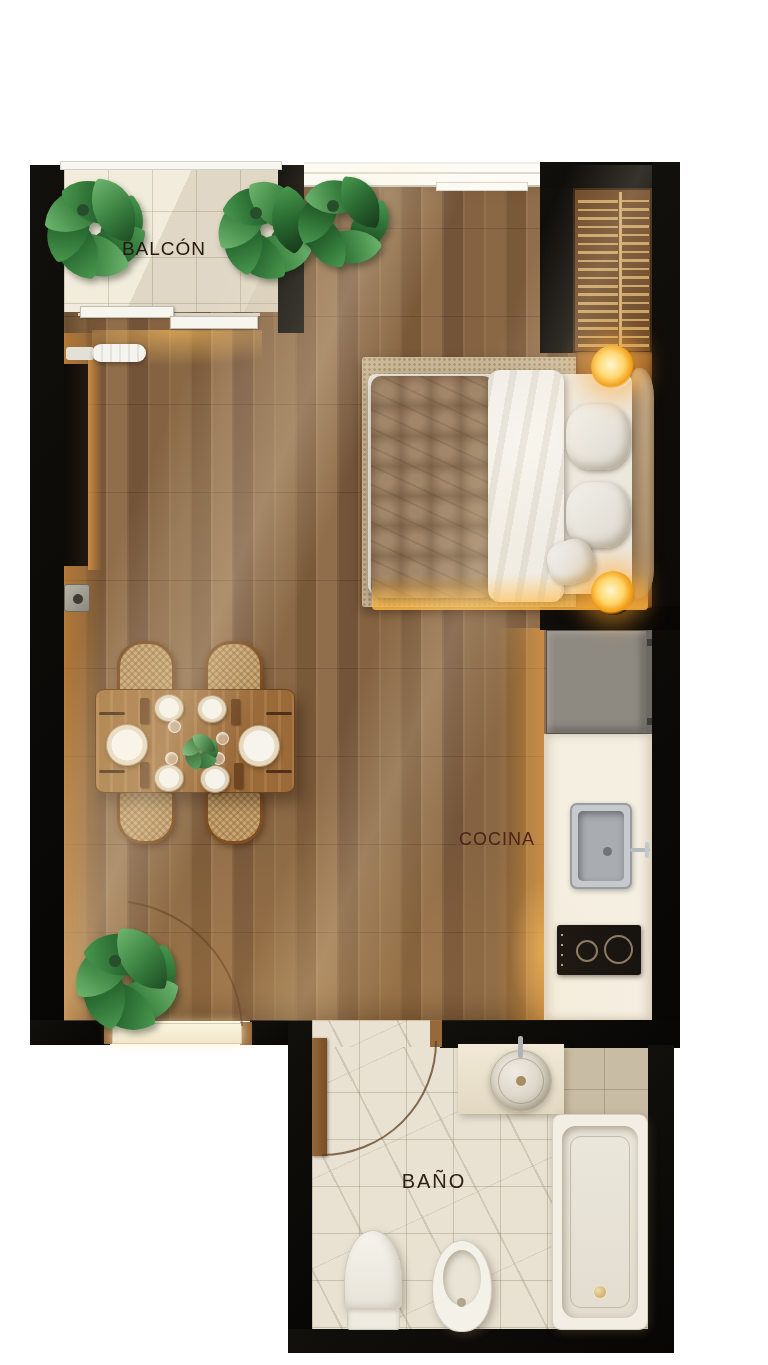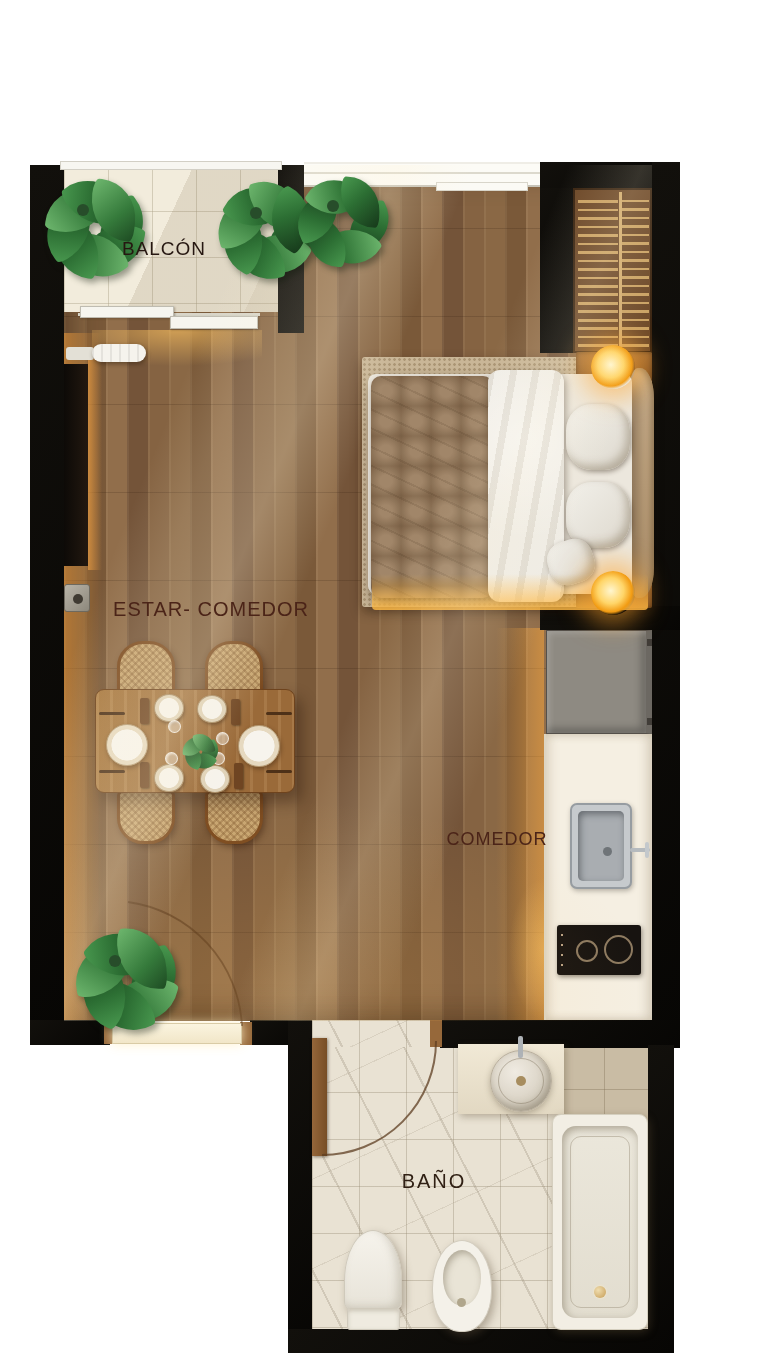--- a/index.html
+++ b/index.html
@@ -386,17 +386,16 @@
     <span class="lf" style="--r:150deg"></span>
     <span class="lf lt" style="--r:205deg"></span>
     <span class="lf" style="--r:255deg"></span>
     <span class="lf lt" style="--r:305deg"></span>
     <span class="plant-core"></span>
   </div>
 
   <div class="streaks"></div>
 
   <div class="lbl" id="lbl-balcon">BALCÓN</div>
-  <div class="lbl" id="lbl-estar">ESTAR- COMEDOR</div>
-  <div class="lbl" id="lbl-cocina">COMEDOR</div>
+  <div class="lbl" id="lbl-cocina">COCINA</div>
   <div class="lbl" id="lbl-bano">BAÑO</div>
 
 </div>
 
 </body></html>

